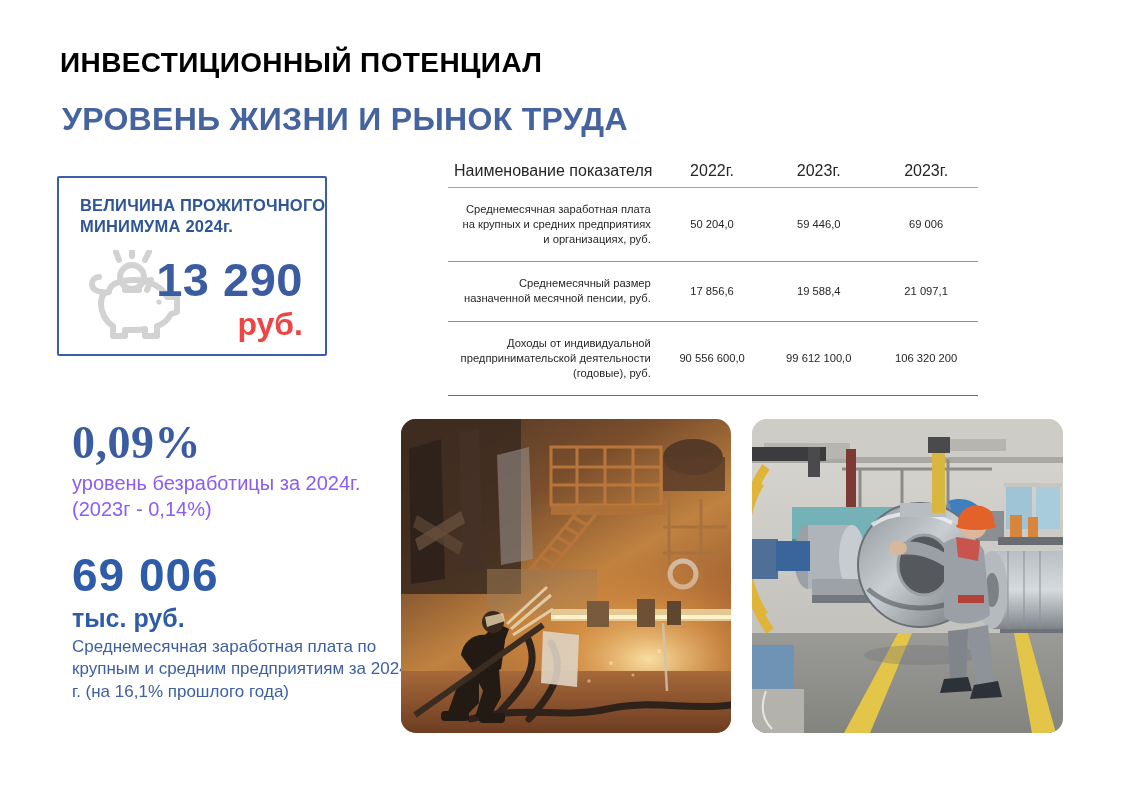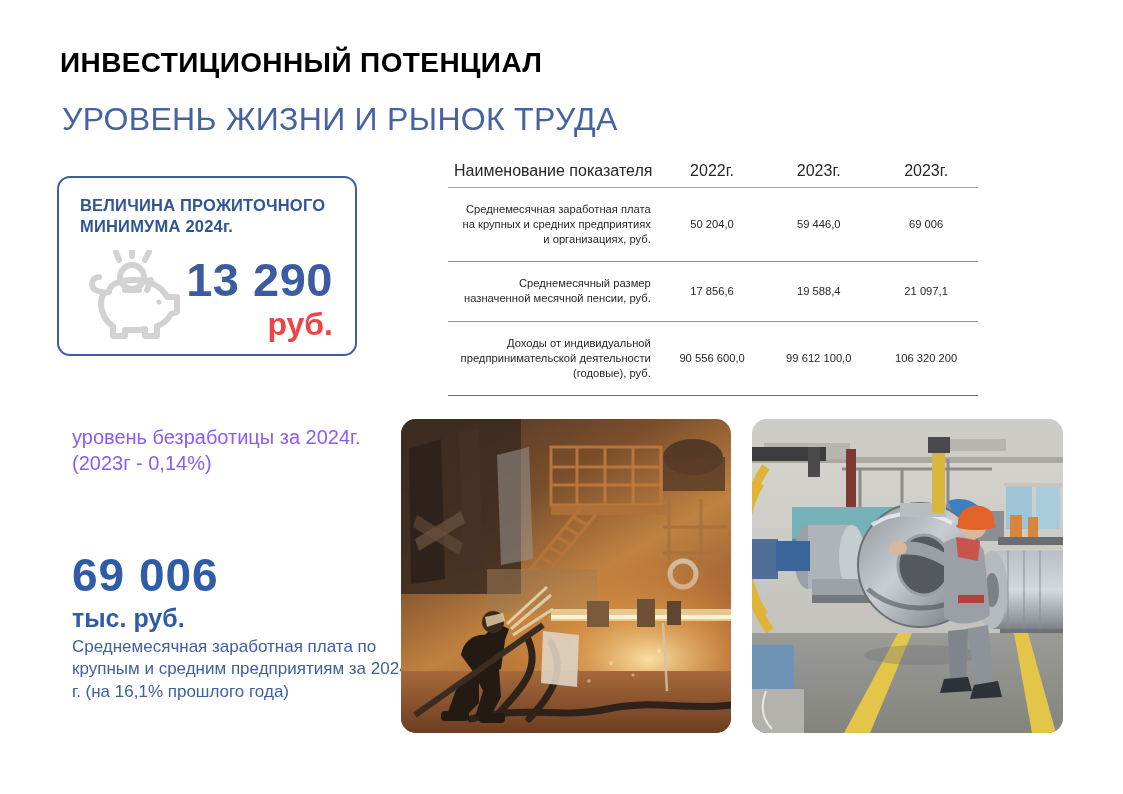--- a/index.html
+++ b/index.html
@@ -30,35 +30,35 @@
     font-weight: bold;
     letter-spacing: 0.4px;
     color: #000000;
     white-space: nowrap;
   }
   .title-sub {
     position: absolute;
     left: 62px;
     top: 101px;
     font-size: 32px;
-    font-weight: normal;
+    font-weight: bold;
     letter-spacing: 0.3px;
     color: #44639f;
     white-space: nowrap;
   }
 
   
   .card-minimum {
     position: absolute;
     left: 57px;
     top: 176px;
-    width: 300px;
+    width: 270px;
     height: 180px;
     border: 2.5px solid #3a5ea8;
-    border-radius: 13px;
+    border-radius: 2px;
     box-sizing: border-box;
   }
   .card-minimum-title {
     position: absolute;
     left: 21px;
     top: 17px;
     width: 275px;
     font-size: 16.5px;
     font-weight: bold;
     line-height: 1.28;
@@ -274,20 +274,21 @@
       <tr>
         <td class="cell-name">Доходы от индивидуальной предпринимательской деятельности (годовые), руб.</td>
         <td class="cell-val">90 556 600,0</td>
         <td class="cell-val">99 612 100,0</td>
         <td class="cell-val">106 320 200</td>
       </tr>
     </tbody>
   </table>
 
   <div class="kpi-unemp">
+    <div class="kpi-unemp-value">0,09%</div>
     <div class="kpi-unemp-desc">уровень безработицы за 2024г. (2023г - 0,14%)</div>
   </div>
 
   <div class="kpi-wage">
     <div class="kpi-wage-value">69 006</div>
     <div class="kpi-wage-unit">тыс. руб.</div>
     <div class="kpi-wage-desc">Среднемесячная заработная плата по крупным и средним предприятиям за 2024 г. (на 16,1% прошлого года)</div>
   </div>
 
   <div class="photo photo-foundry">

